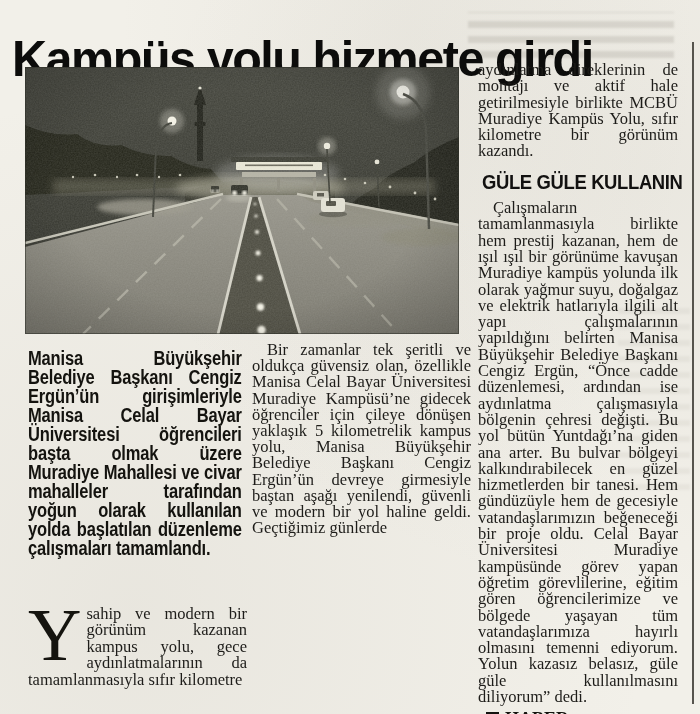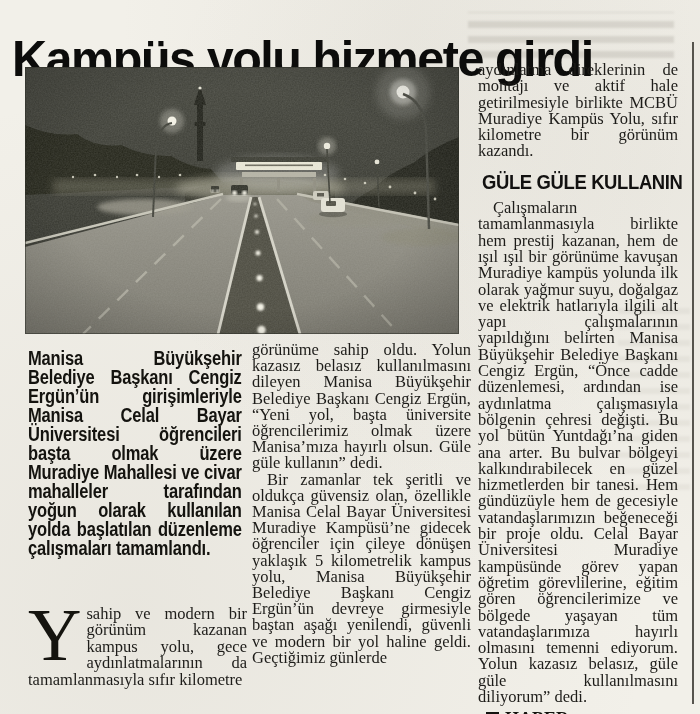--- a/index.html
+++ b/index.html
@@ -225,21 +225,20 @@
 
   <div class="col left-bold">
     <p>Manisa Büyükşehir Belediye Başkanı Cengiz Ergün’ün girişimleriyle Manisa Celal Bayar Üniversitesi öğrencileri başta olmak üzere Muradiye Mahallesi ve civar mahalleler tarafından yoğun olarak kullanılan yolda başlatılan düzenleme çalışmaları tamamlandı.</p>
   </div>
 
   <div class="col left-serif">
     <p><span class="dropcap">Y</span><span>sahip ve modern bir görünüm kazanan kampus yolu, gece aydınlatmalarının da tamamlanmasıyla sıfır kilometre</span></p>
   </div>
 
   <div class="col mid">
-    <p>görünüme sahip oldu. Yolun kazasız belasız kullanılmasını dileyen Manisa Büyükşehir Belediye Başkanı Cengiz Ergün, “Yeni yol, başta üniversite öğrencilerimiz olmak üzere Manisa’mıza hayırlı olsun. Güle güle kullanın” dedi.</p>
     <p class="indent">Bir zamanlar tek şeritli ve oldukça güvensiz olan, özellikle Manisa Celal Bayar Üniversitesi Muradiye Kampüsü’ne gidecek öğrenciler için çileye dönüşen yaklaşık 5 kilometrelik kampus yolu, Manisa Büyükşehir Belediye Başkanı Cengiz Ergün’ün devreye girmesiyle baştan aşağı yenilendi, güvenli ve modern bir yol haline geldi. Geçtiğimiz günlerde</p>
   </div>
 
   <div class="col right">
     <p>aydınlatma direklerinin de montajı ve aktif hale getirilmesiyle birlikte MCBÜ Muradiye Kampüs Yolu, sıfır kilometre bir görünüm kazandı.</p>
     <span class="subhead">GÜLE GÜLE KULLANIN</span>
     <p class="indent">Çalışmaların tamamlanmasıyla birlikte hem prestij kazanan, hem de ışıl ışıl bir görünüme kavuşan Muradiye kampüs yolunda ilk olarak yağmur suyu, doğalgaz ve elektrik hatlarıyla ilgili alt yapı çalışmalarının yapıldığını belirten Manisa Büyükşehir Belediye Başkanı Cengiz Ergün, “Önce cadde düzenlemesi, ardından ise aydınlatma çalışmasıyla bölgenin çehresi değişti. Bu yol bütün Yuntdağı’na giden ana arter. Bu bulvar bölgeyi kalkındırabilecek en güzel hizmetlerden bir tanesi. Hem gündüzüyle hem de gecesiyle vatandaşlarımızın beğeneceği bir proje oldu. Celal Bayar Üniversitesi Muradiye kampüsünde görev yapan öğretim görevlilerine, eğitim gören öğrencilerimize ve bölgede yaşayan tüm vatandaşlarımıza hayırlı olmasını temenni ediyorum. Yolun kazasız belasız, güle güle kullanılmasını diliyorum” dedi.</p>
     <div class="byline"><span class="sq"></span><span>HABER MERKEZİ</span></div>
   </div>
 

